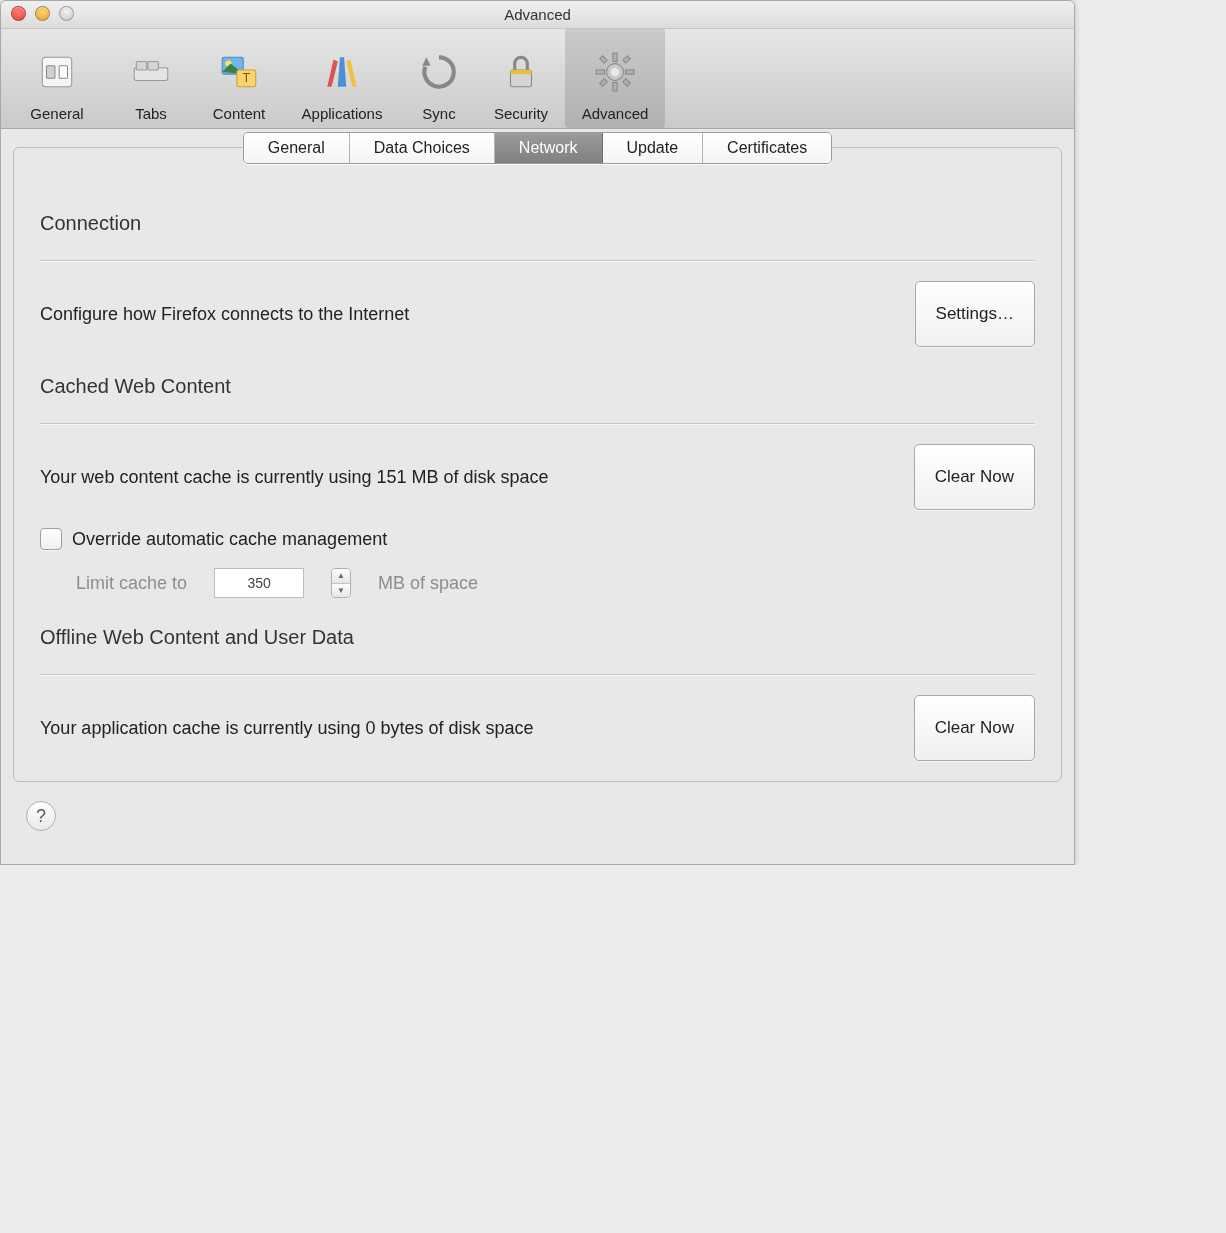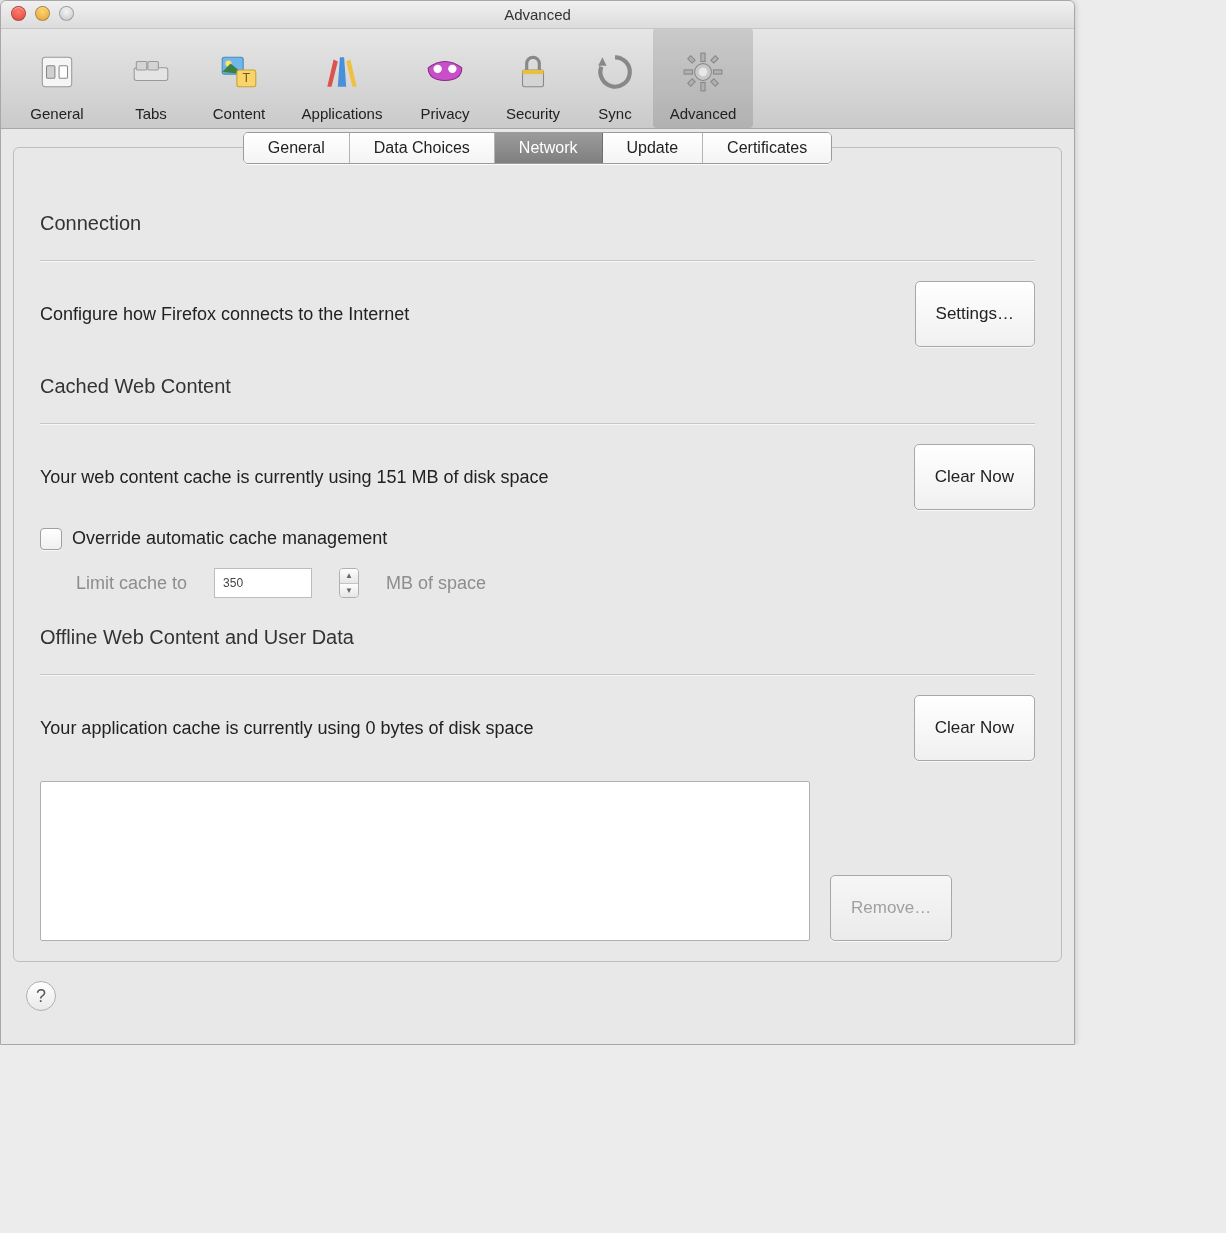--- a/index.html
+++ b/index.html
@@ -126,21 +126,21 @@
     color: #222;
     cursor: pointer;
     box-shadow: 0 1px 0 rgba(255,255,255,0.7);
     white-space: nowrap;
   }
   .btn:disabled {
     color: #a0a0a0;
     background: linear-gradient(to bottom, #f6f6f6, #ebebeb);
   }
   .checkbox-row {
-    display: flex; gap: 10px;
+    display: flex; align-items: center; gap: 10px;
     margin-top: 18px; font-size: 18px;
   }
   .checkbox {
     width: 22px; height: 22px;
     border: 1px solid #a0a0a0;
     border-radius: 4px;
     background: linear-gradient(to bottom,#fff,#f0f0f0);
     display:flex;align-items:center;justify-content:center;
     cursor: pointer;
     box-shadow: 0 1px 0 rgba(255,255,255,0.7);
@@ -150,26 +150,26 @@
     width: 14px; height: 14px;
   }
   .checkbox.checked .mark { display: block; }
   .indented {
     margin-left: 36px;
     margin-top: 18px;
     display: flex; align-items: center; gap: 27px;
     font-size: 18px; color: #8d8d8d;
   }
   .numfield {
-    width: 98px; height: 30px;
+    width: 90px; height: 30px;
     border: 1px solid #bcbcbc;
     background: #fff;
-    text-align: left;
+    text-align: center;
     padding: 0 8px;
-    font-size: 12px;
+    font-size: 14px;
     color: #444;
   }
   .stepper {
     width: 20px; height: 30px;
     display:flex; flex-direction: column;
     border: 1px solid #b0b0b0; border-radius: 4px;
     overflow:hidden;
     cursor:pointer;
   }
   .stepper div {
@@ -251,48 +251,38 @@
     <div class="toolbar-item" style="width:118px">
       <div class="ticon">
         <svg viewBox="0 0 40 40" width="42" height="42">
             <polygon points="6,34 12,8 16,10 10,34" fill="#d9534f"></polygon>
             <polygon points="34,34 28,8 24,10 30,34" fill="#f0c040"></polygon>
             <polygon points="18,6 22,6 24,34 16,34" fill="#4a90d9"></polygon>
           </svg>
       </div>
       <span>Applications</span>
     </div>
-    <div class="toolbar-item">
-      <div class="ticon">
-        <svg viewBox="0 0 40 40" width="42" height="42">
-            <path d="M4 16 Q20 4 36 16 Q36 28 20 28 Q4 28 4 16 Z" fill="#c84fc8" stroke="#8a2a8a"></path>
-            <circle cx="13" cy="17" r="4" fill="#fff"></circle>
-            <circle cx="27" cy="17" r="4" fill="#fff"></circle>
-          </svg>
-      </div>
-      <span>Privacy</span>
+    <div class="toolbar-item" style="width:76px">
+      <div class="ticon">
+        <svg viewBox="0 0 40 40" width="42" height="42">
+            <path d="M20 6 a14 14 0 1 1 -13 9" fill="none" stroke="#888" stroke-width="4"></path>
+            <polygon points="4,14 12,14 8,6" fill="#888"></polygon>
+          </svg>
+      </div>
+      <span>Sync</span>
     </div>
     <div class="toolbar-item">
       <div class="ticon">
         <svg viewBox="0 0 40 40" width="42" height="42">
             <rect x="10" y="18" width="20" height="16" rx="2" fill="#d4d4d4" stroke="#888"></rect>
             <path d="M14 18 v-6 a6 6 0 0 1 12 0 v6" fill="none" stroke="#888" stroke-width="3"></path>
             <rect x="10" y="18" width="20" height="4" fill="#e8c040"></rect>
           </svg>
       </div>
       <span>Security</span>
-    </div>
-    <div class="toolbar-item" style="width:76px">
-      <div class="ticon">
-        <svg viewBox="0 0 40 40" width="42" height="42">
-            <path d="M20 6 a14 14 0 1 1 -13 9" fill="none" stroke="#888" stroke-width="4"></path>
-            <polygon points="4,14 12,14 8,6" fill="#888"></polygon>
-          </svg>
-      </div>
-      <span>Sync</span>
     </div>
     <div class="toolbar-item selected" style="width:100px">
       <div class="ticon">
         <svg viewBox="0 0 40 40" width="42" height="42">
             <circle cx="20" cy="20" r="8" fill="#c9c9c9" stroke="#888"></circle>
             <g fill="#b0b0b0" stroke="#888">
               <rect x="18" y="2" width="4" height="8"></rect>
               <rect x="18" y="30" width="4" height="8"></rect>
               <rect x="2" y="18" width="8" height="4"></rect>
               <rect x="30" y="18" width="8" height="4"></rect>
@@ -353,24 +343,20 @@
             <span>MB of space</span>
           </div>
         </div>
 
         <div class="section">
           <div class="section-title">Offline Web Content and User Data</div>
           <div class="row">
             <span>Your application cache is currently using 0 bytes of disk space</span>
             <button class="btn"><span>Clear Now</span></button>
           </div>
-          <div class="bottom-row">
-            <div class="listbox"></div>
-            <button class="btn" disabled=""><span>Remove…</span></button>
-          </div>
         </div>
 
       </div>
 
       <div class="help-btn">
         <span>?</span>
       </div>
     </div>
     <div class="footer-space"></div>
   </div>

